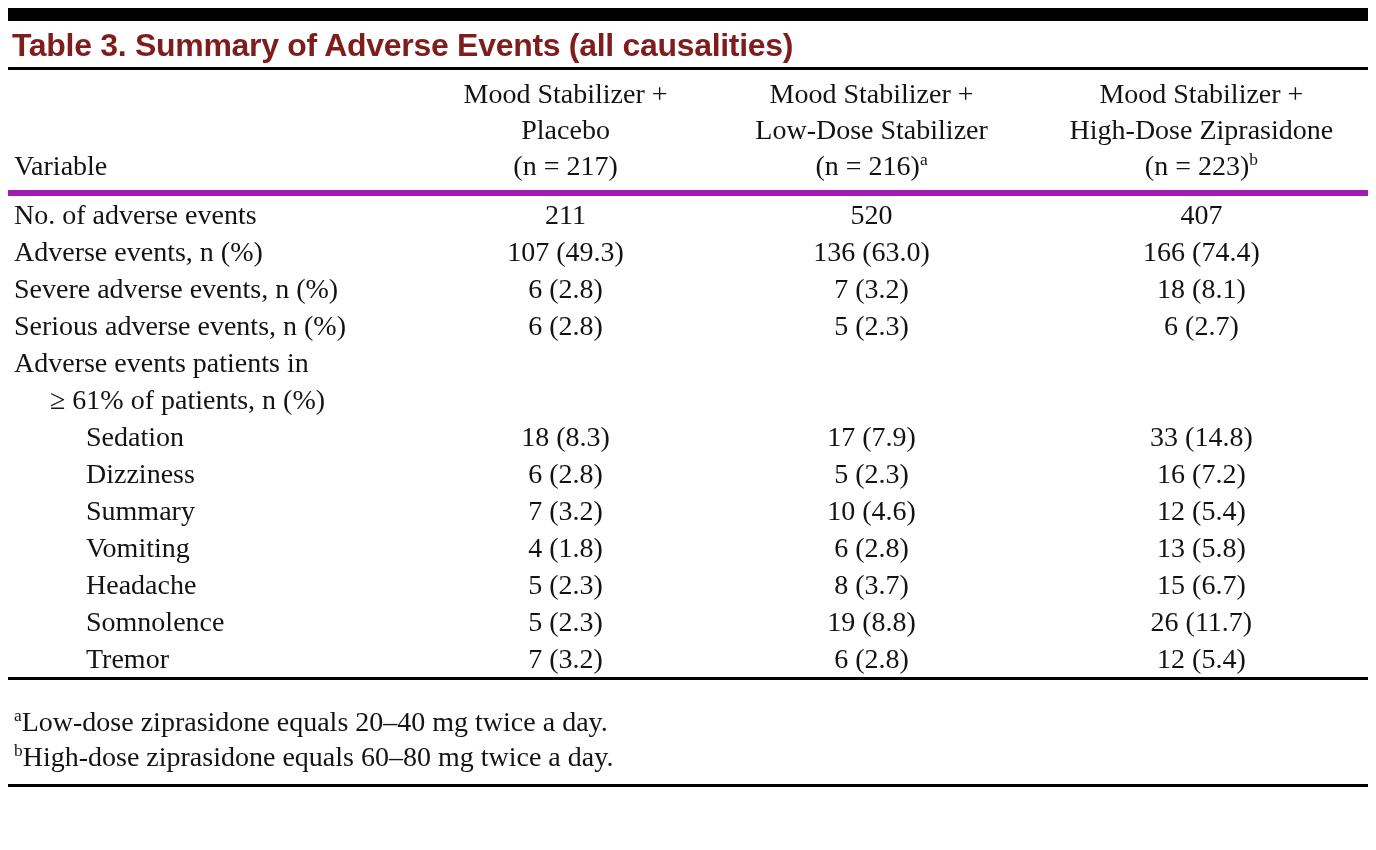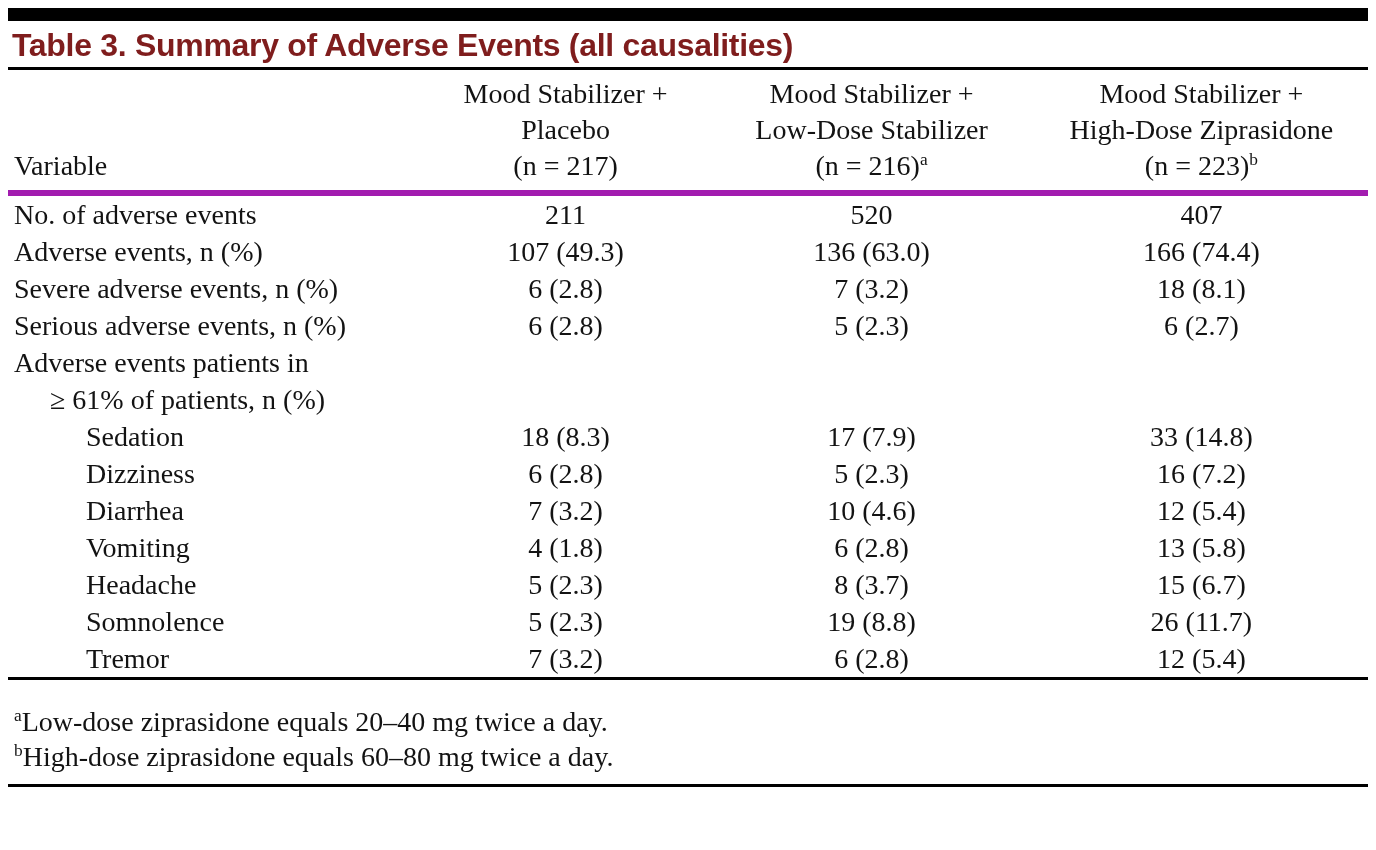--- a/index.html
+++ b/index.html
@@ -165,21 +165,21 @@
           <td class="value">17 (7.9)</td>
           <td class="value">33 (14.8)</td>
         </tr>
         <tr>
           <td class="label indent-2">Dizziness</td>
           <td class="value">6 (2.8)</td>
           <td class="value">5 (2.3)</td>
           <td class="value">16 (7.2)</td>
         </tr>
         <tr>
-          <td class="label indent-2">Diarrhea</td>
+          <td class="label indent-2">Summary</td>
           <td class="value">7 (3.2)</td>
           <td class="value">10 (4.6)</td>
           <td class="value">12 (5.4)</td>
         </tr>
         <tr>
           <td class="label indent-2">Vomiting</td>
           <td class="value">4 (1.8)</td>
           <td class="value">6 (2.8)</td>
           <td class="value">13 (5.8)</td>
         </tr>

